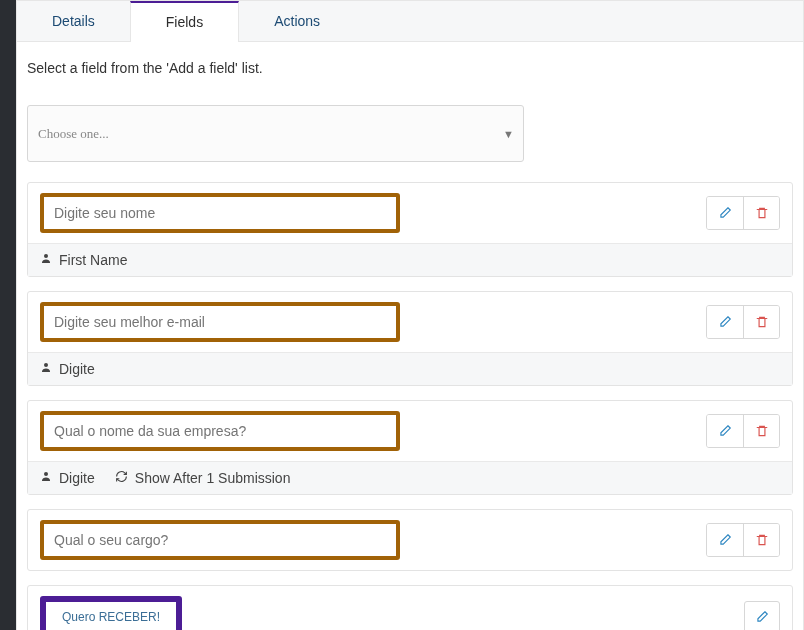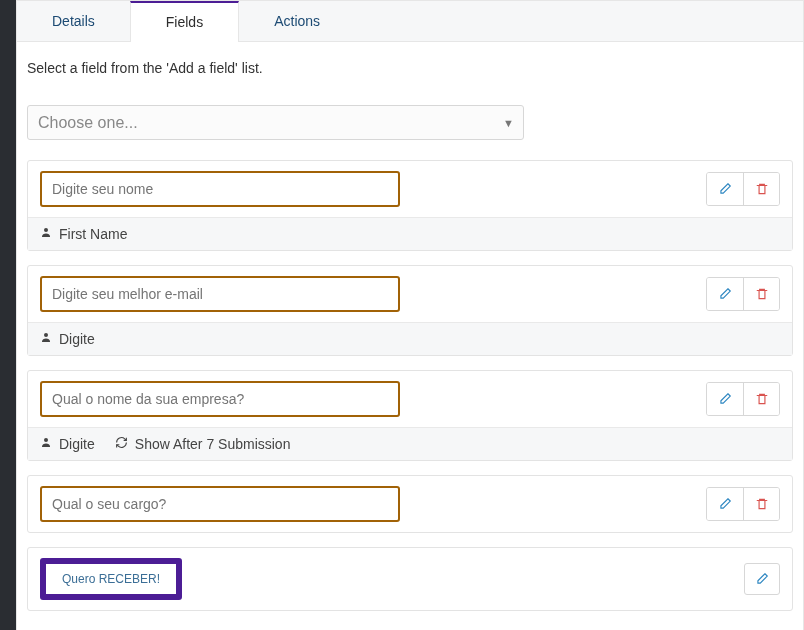--- a/index.html
+++ b/index.html
@@ -55,27 +55,28 @@
     margin-bottom: 29px;
     font-size: 14px;
   }
   .select-wrap {
     position: relative;
     width: 497px;
     margin-bottom: 20px;
   }
   .select-wrap select {
     width: 100%;
-    padding: 8px 10px;
+    padding: 20px 10px;
     border: 1px solid #d7d7d7;
     border-radius: 3px;
     background: #fbfbfb;
     color: #888;
-    font-size: 16px;
+    font-size: 13px;
     appearance: none;
+    font-family: Liberation Serif, serif;
     -webkit-appearance: none;
   }
   .select-caret {
     position: absolute;
     right: 10px;
     top: 50%;
     transform: translateY(-50%);
     pointer-events: none;
     color: #777;
     font-size: 11px;
@@ -85,21 +86,21 @@
     border-radius: 3px;
     margin-bottom: 14px;
     background: #fff;
   }
   .field-body {
     padding: 10px 12px;
     display: flex;
     align-items: center;
   }
   .field-input {
-    border: 2px solid #a16207;
+    border: 4px solid #a16207;
     border-radius: 3px;
     padding: 8px 10px;
     width: 360px;
     font-size: 14px;
     color: #555;
     background: #fff;
   }
   .field-button {
     border: 6px solid #4c1d95;
     border-radius: 3px;
@@ -253,21 +254,21 @@
               <circle cx="12" cy="8" r="4"></circle>
               <path d="M4 21c0-4 4-6 8-6s8 2 8 6v1H4v-1z"></path>
             </svg>
           <span>Digite</span>
         </div>
         <div class="meta-chunk">
           <svg width="13" height="13" viewBox="0 0 24 24" fill="none" stroke="#444" stroke-width="2">
               <path d="M3 12a9 9 0 0 1 15-6.7L21 8M21 12a9 9 0 0 1-15 6.7L3 16"></path>
               <path d="M21 3v5h-5M3 21v-5h5"></path>
             </svg>
-          <span>Show After 7 Submission</span>
+          <span>Show After 1 Submission</span>
         </div>
       </div>
     </div>
 
     <div class="field-card">
       <div class="field-body">
         <input class="field-input" type="text" readonly="" placeholder="Qual o seu cargo?" style="">
         <div class="spacer"></div>
         <div class="actions">
           <button class="action-btn icon-blue">

